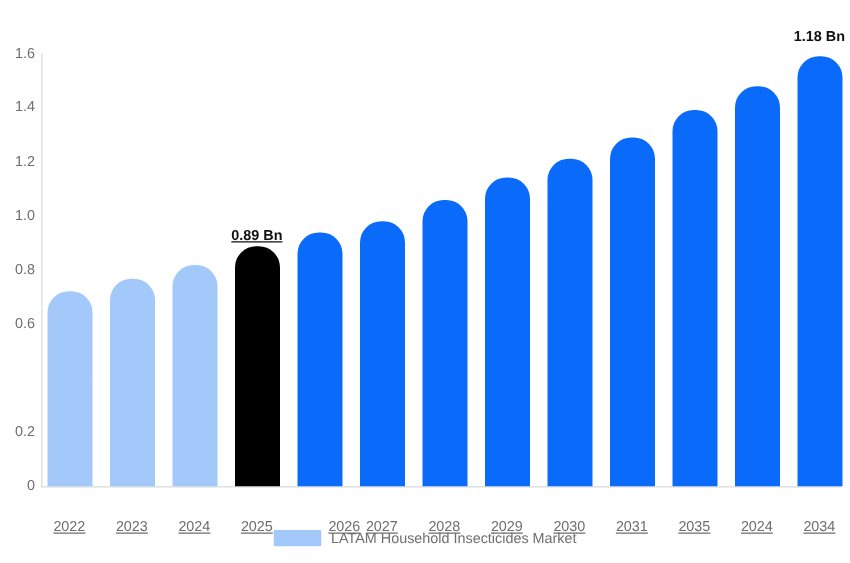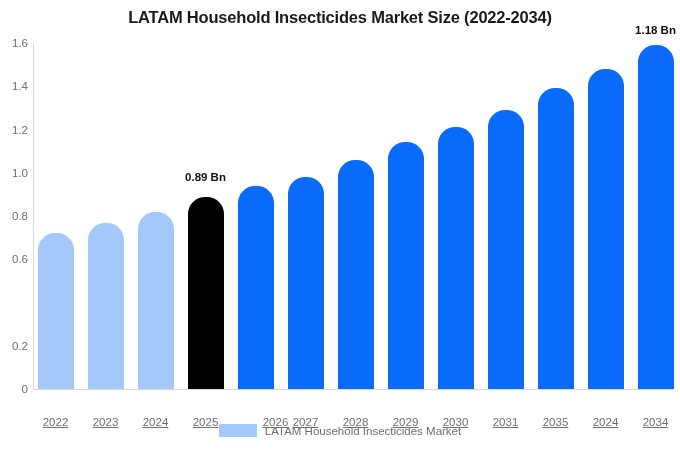--- a/index.html
+++ b/index.html
@@ -113,21 +113,20 @@
   .legend-text {
     font-size: 11.5px;
     color: #6e6e6e;
   }
 </style>
 </head>
 <body>
 
 <div id="chart-root">
 
-  <div id="chart-title">LATAM Household Insecticides Market Size (2022-2034)</div>
 
   <div id="axis-line-y"></div>
   <div id="axis-line-x"></div>
 
   <div id="y-ticks">
       <div class="ytick" style="top: 389px;">0</div>
       <div class="ytick" style="top: 345.75px;">0.2</div>
       <div class="ytick" style="top: 302.5px; padding-left: 46px;">0.4</div>
       <div class="ytick" style="top: 259.25px;">0.6</div>
       <div class="ytick" style="top: 216px;">0.8</div>
@@ -169,15 +168,15 @@
       <div class="x-tick" style="left: 655.5px;">2034</div>
     </div>
 
   <div id="legend">
     <div class="legend-item">
       <span class="legend-swatch" style="background: rgb(163, 201, 251);"></span>
       <span class="legend-text">LATAM Household Insecticides Market</span>
     </div>
   </div>
 
-<div class="bar-label" style="left: 205.5px; top: 171px;">0.89 Bn</div>
+<div class="bar-label" style="left: 205.5px; top: 183px; text-decoration: underline;">0.89 Bn</div>
     <div class="bar-label" style="left: 655.5px; top: 24.1625px;">1.18 Bn</div>
   </div>
 
 </body></html>

